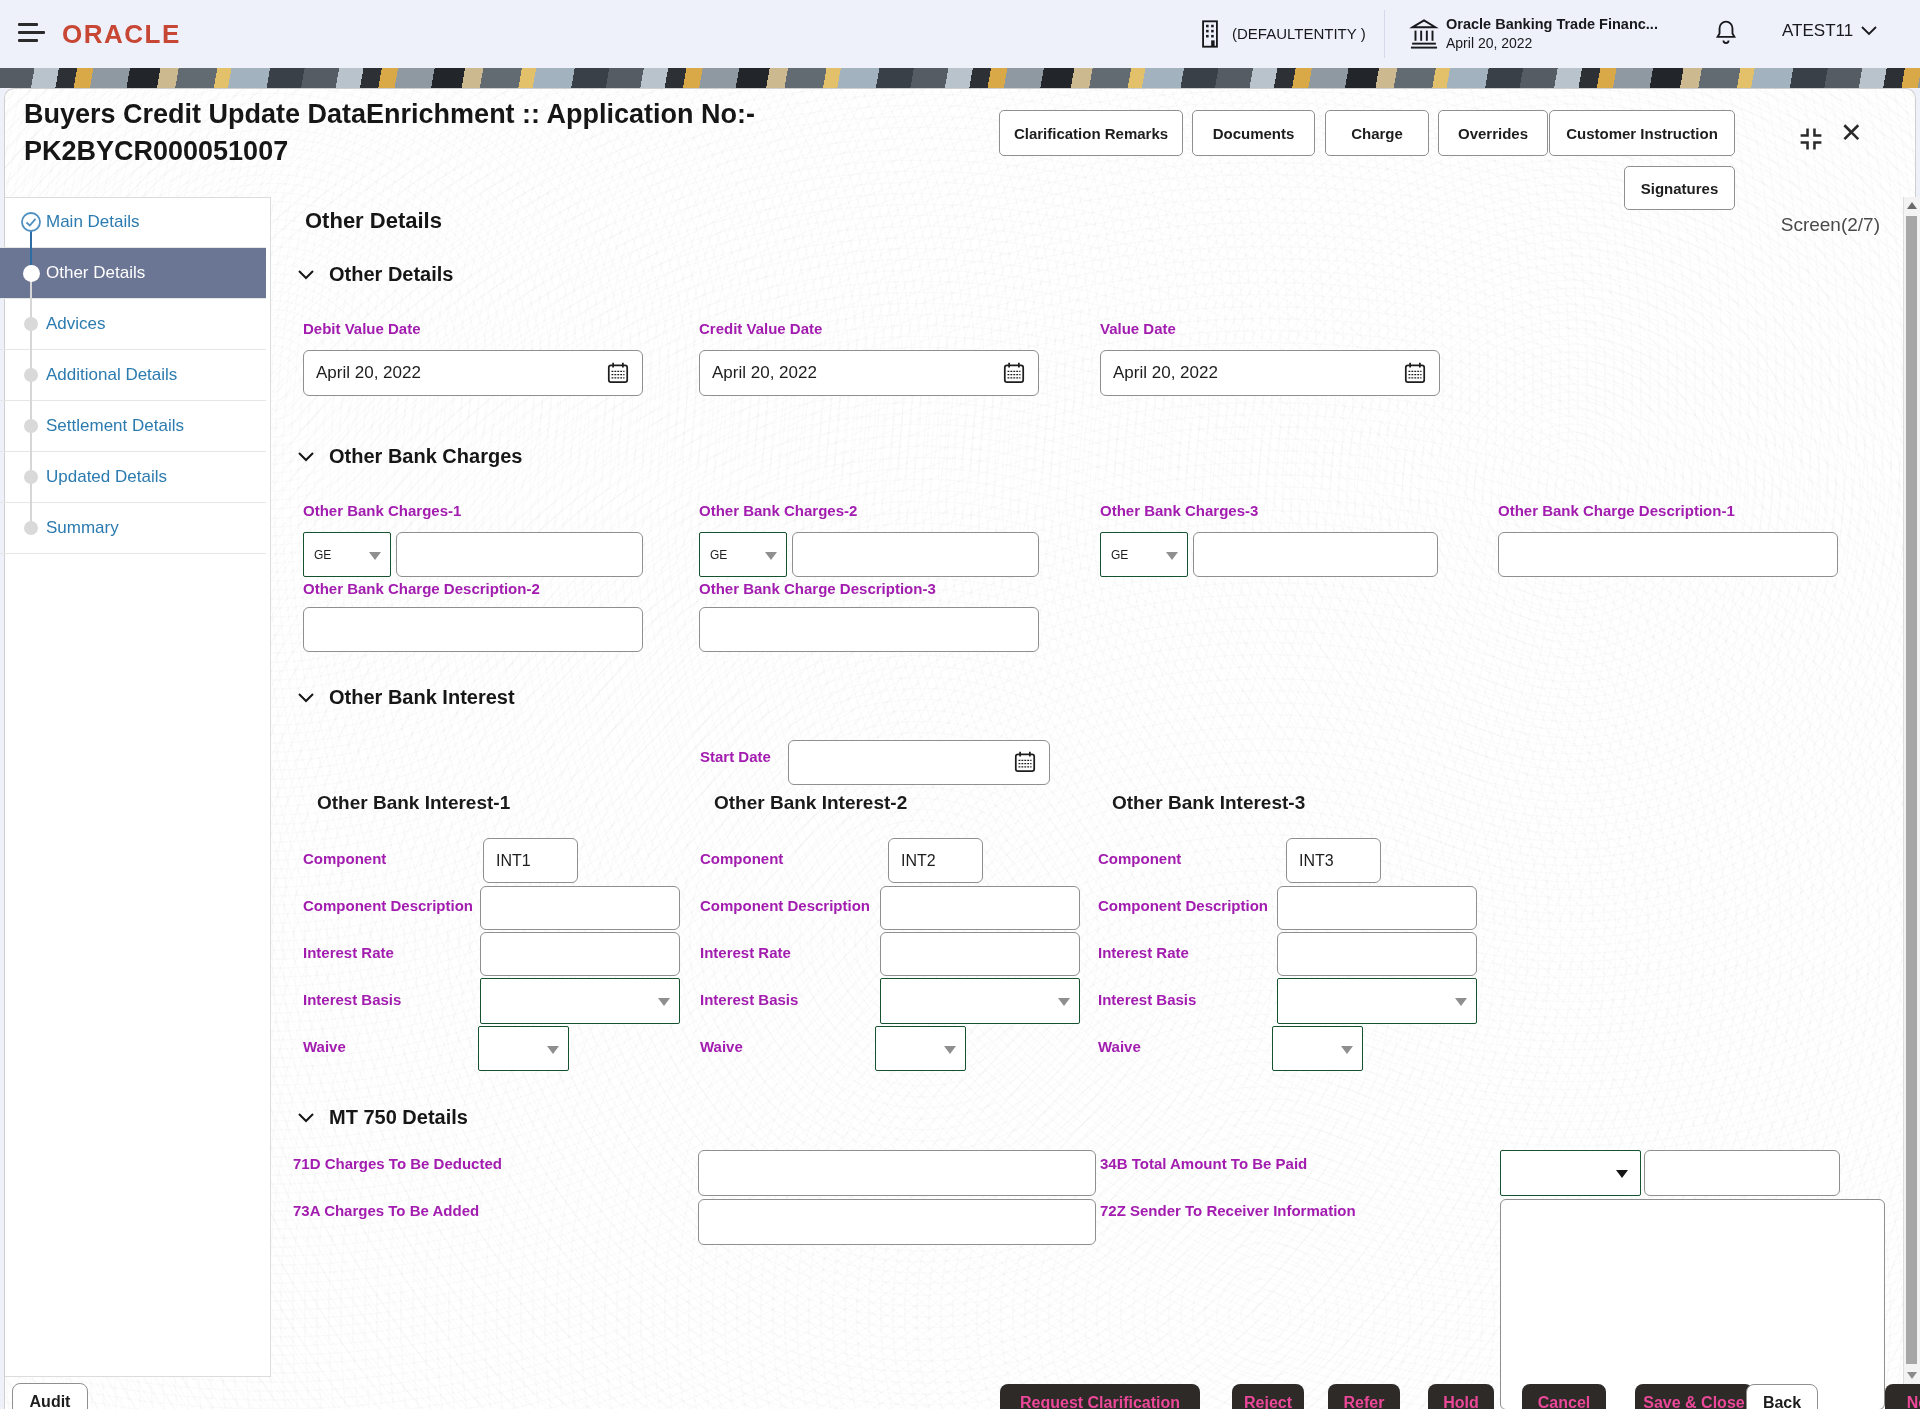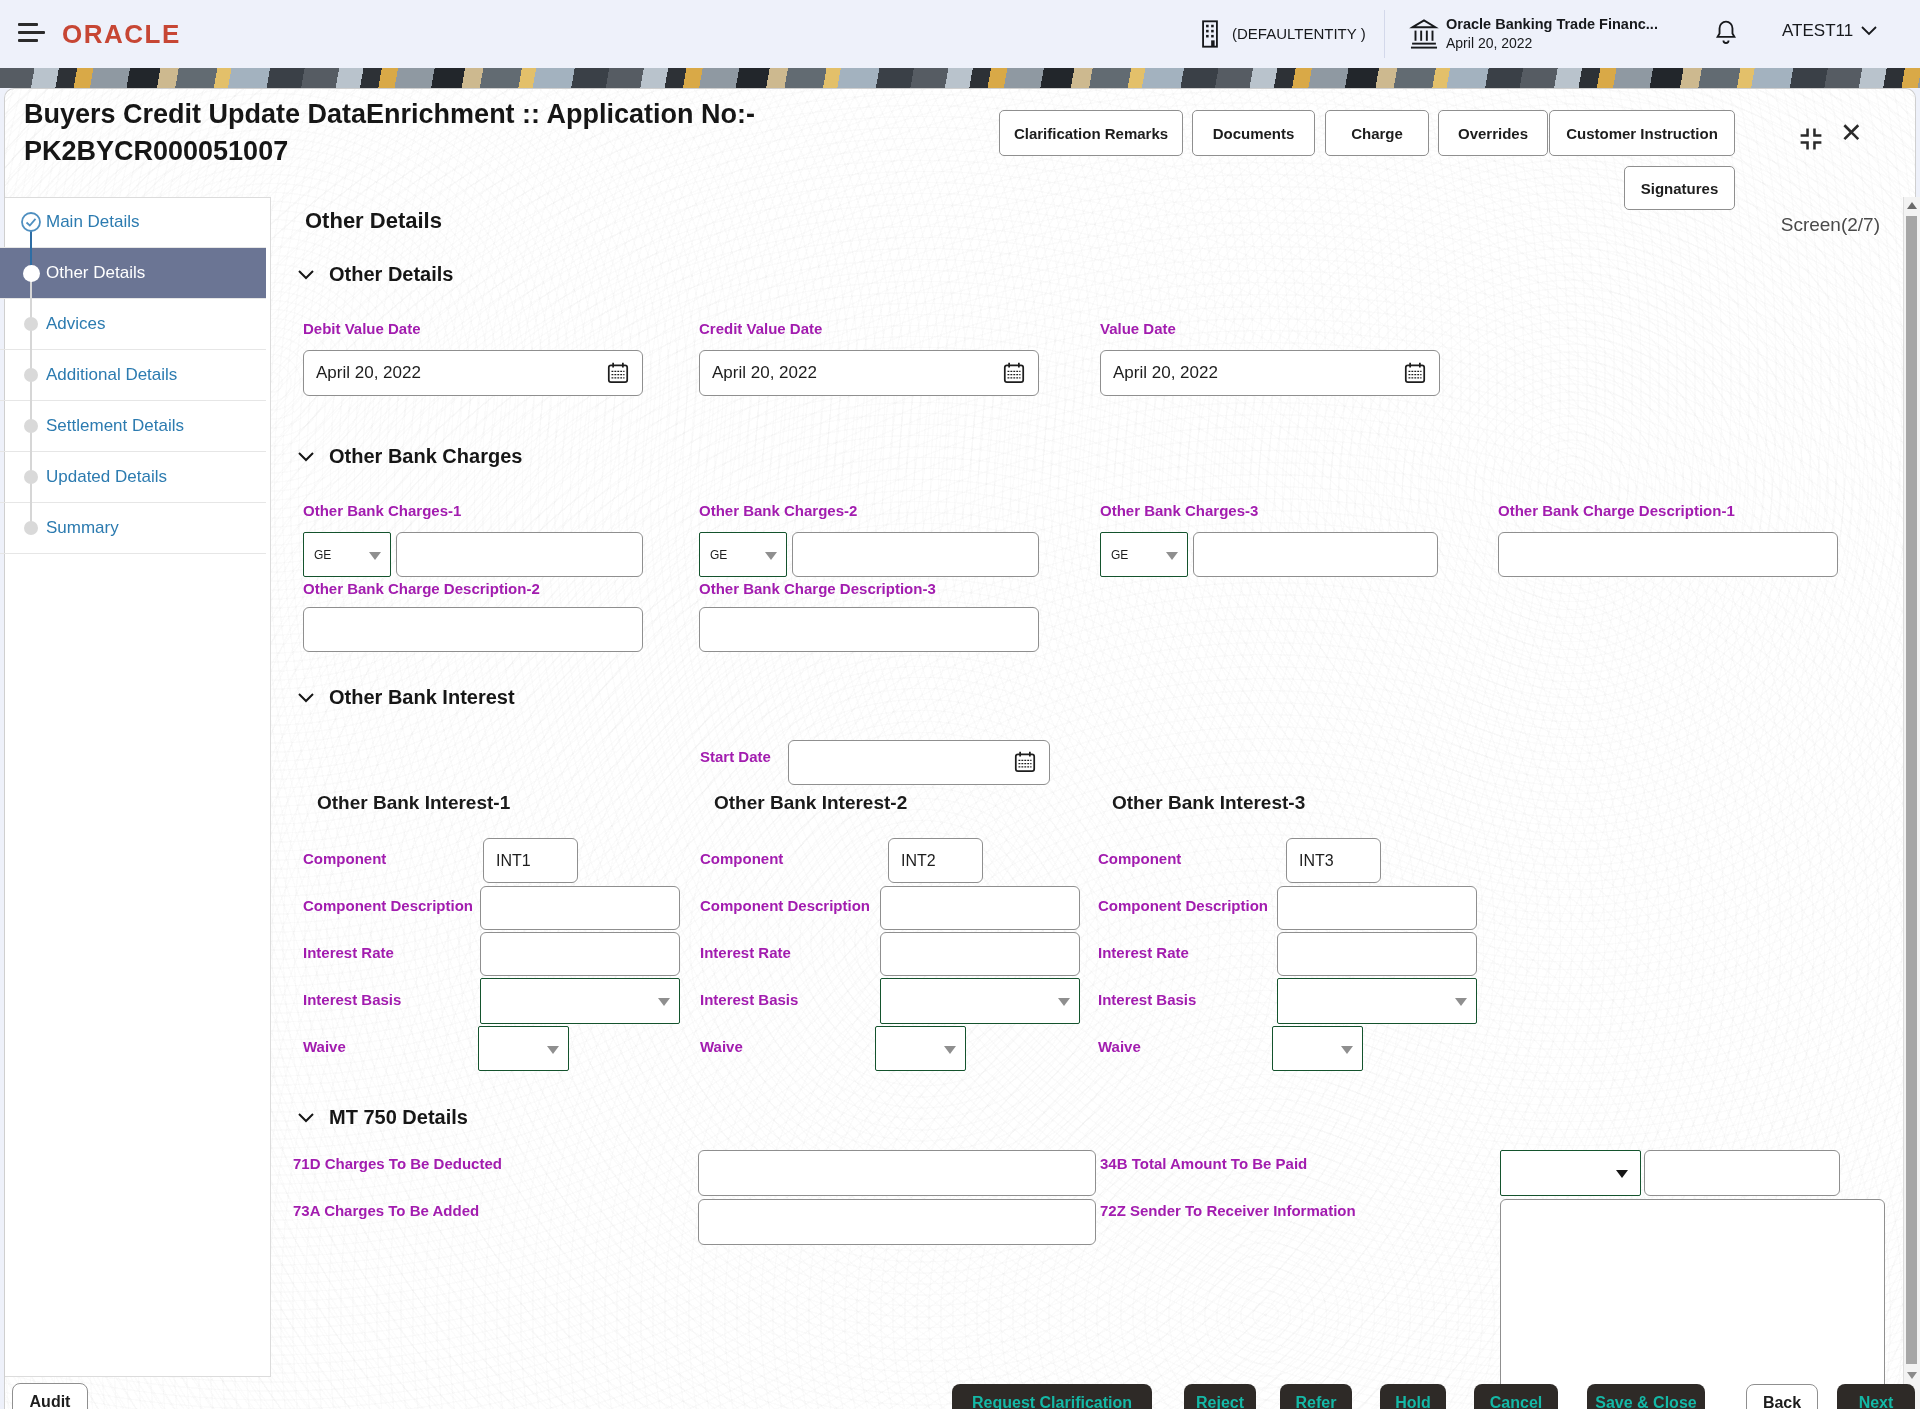--- a/index.html
+++ b/index.html
@@ -59,21 +59,21 @@
     font-family:inherit;font-size:17px;color:#1d1d1d;padding:0 12px;outline:none;}
   .ta{resize:none;padding-top:8px;}
   .sel{position:absolute;box-sizing:border-box;background:#fff;border:1px solid #14532d;border-radius:2px;
     display:flex;align-items:center;padding:0 26px 0 10px;font-size:12px;color:#1d1d1d;cursor:pointer;}
   .tri{position:absolute;right:9px;top:50%;margin-top:-3px;width:0;height:0;
     border-left:6px solid transparent;border-right:6px solid transparent;border-top:8px solid #8f8f8f;}
   .tri.dark{border-top-color:#161616;right:12px;}
   .cal{position:absolute;cursor:pointer;}
   
   .btn-dark{position:absolute;box-sizing:border-box;background:#2e2a27;border:none;border-radius:8px;
-    font-family:inherit;font-size:16px;font-weight:bold;color:#14b8a6;display:flex;align-items:center;justify-content:center;cursor:pointer;z-index:6;}
+    font-family:inherit;font-size:16px;font-weight:bold;color:#ec4899;display:flex;align-items:center;justify-content:center;cursor:pointer;z-index:6;margin-left:48px;}
   .btn-ghost{position:absolute;box-sizing:border-box;background:#fff;border:1px solid #8f8f8f;border-radius:8px;
     font-family:inherit;font-size:16px;font-weight:bold;color:#1d1d1d;display:flex;align-items:center;justify-content:center;cursor:pointer;z-index:6;}
   
   .sbtrack{position:absolute;left:1903px;top:197px;width:17px;height:1225px;background:#f3f3f3;border-left:1px solid #dedede;box-sizing:border-box;z-index:4;}
   .sbup{position:absolute;left:1907px;top:202px;width:0;height:0;border-left:5px solid transparent;border-right:5px solid transparent;border-bottom:7px solid #6a6a6a;cursor:pointer;z-index:5;}
   .sbthumb{position:absolute;left:1906px;top:216px;width:11px;height:1148px;background:#a6a6a6;cursor:pointer;z-index:5;}
   .sbdown{position:absolute;left:1907px;top:1372px;width:0;height:0;border-left:5px solid transparent;border-right:5px solid transparent;border-top:7px solid #8a8a8a;cursor:pointer;z-index:5;}
   svg{display:block;}
 </style>
 </head>

